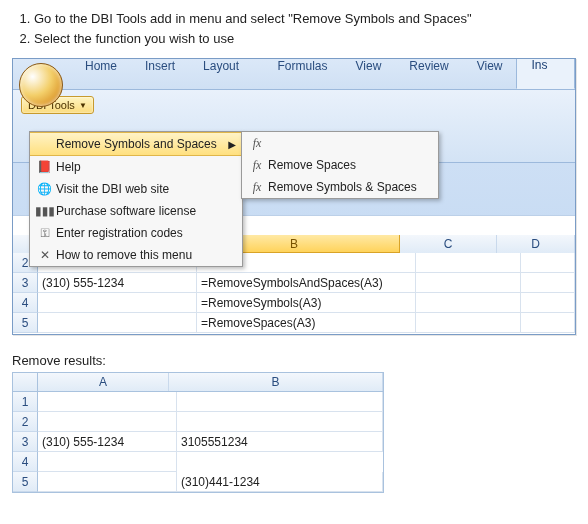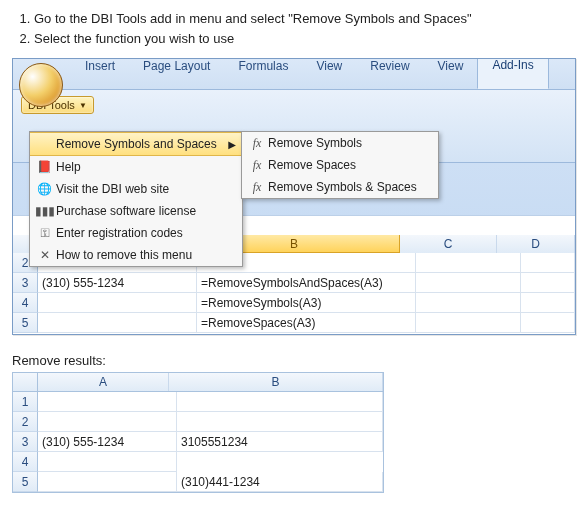--- a/index.html
+++ b/index.html
@@ -272,20 +272,21 @@
 
 <ol class="instructions">
   <li>Go to the DBI Tools add in menu and select "Remove Symbols and Spaces"</li>
   <li>Select the function you wish to use</li>
 </ol>
 
 <div class="app">
   <div class="office-btn"></div>
 
   <div class="tabs">
+    <div class="tab">Home</div>
     <div class="tab">Insert</div>
     <div class="tab">Page Layout</div>
     <div class="tab">Formulas</div>
     <div class="tab">View</div>
     <div class="tab">Review</div>
     <div class="tab">View</div>
     <div class="tab active">Add-Ins</div>
   </div>
 
   <div class="ribbon-body">
@@ -319,21 +320,20 @@
     </div>
     <div class="item">
       <span class="icon-col">✕</span>
       <span>How to remove this menu</span>
     </div>
   </div>
 
   <div class="submenu">
     <div class="item">
       <span class="icon-col">fx</span>
-      <span>Remove Symbols</span>
     </div>
     <div class="item">
       <span class="icon-col">fx</span>
       <span>Remove Spaces</span>
     </div>
     <div class="item">
       <span class="icon-col">fx</span>
       <span>Remove Symbols &amp; Spaces</span>
     </div>
   </div>

